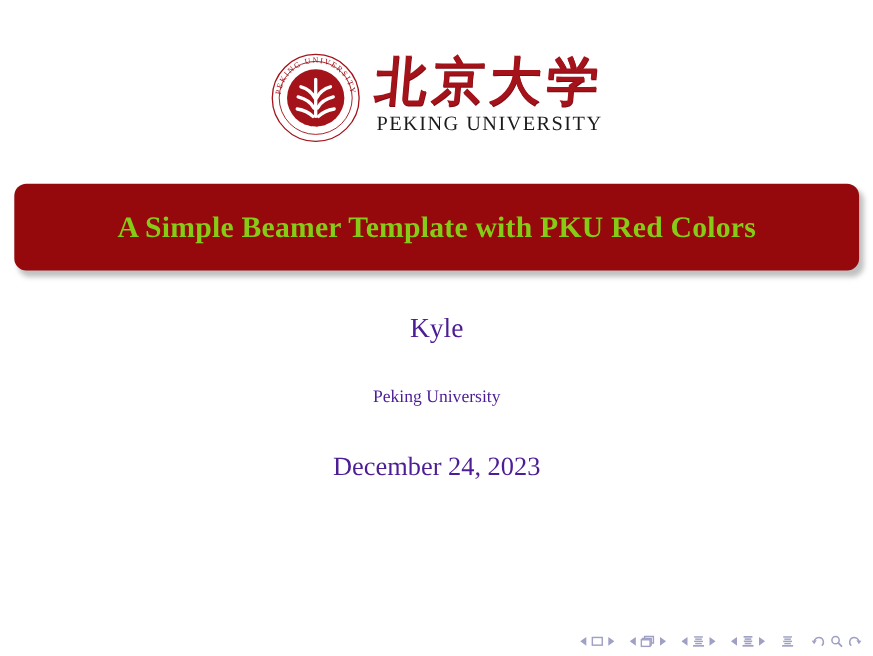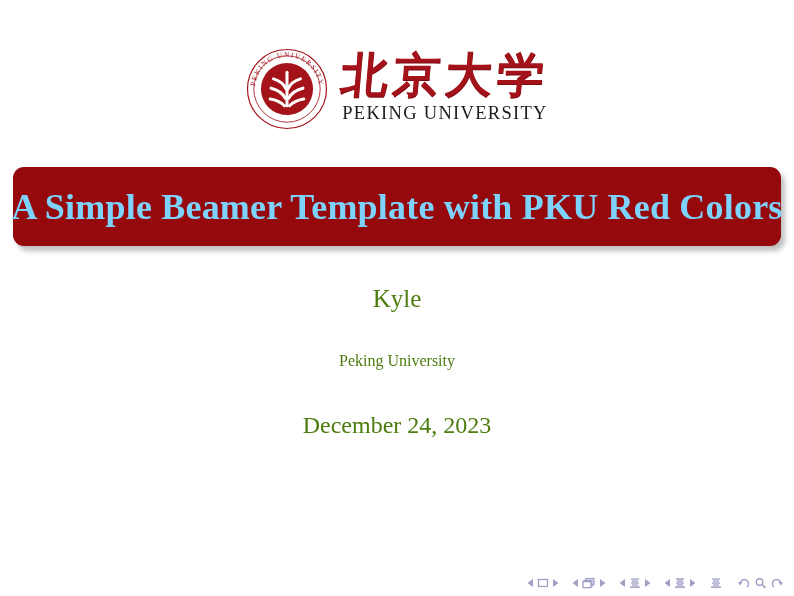--- a/index.html
+++ b/index.html
@@ -86,35 +86,35 @@
     background: #95080c;
     border-radius: 11px;
     box-shadow: 4px 5px 5px rgba(100,100,100,0.40);
     display: flex;
     align-items: center;
     justify-content: center;
   }
   .title-text {
     font-family: "Liberation Serif", serif;
     font-weight: bold;
-    font-size: 36px;
-    color: #7dd3fc;
+    font-size: 27px;
+    color: #84cc16;
     letter-spacing: 0.2px;
     white-space: nowrap;
     text-align: right;
   }
 
   
   .meta-block {
     position: absolute;
     left: 0;
     top: 286px;
     width: 794px;
     text-align: center;
-    color: #4d7c0f;
+    color: #4c1d95;
   }
   .author {
     font-size: 25px;
     line-height: 1;
     margin: 0;
   }
   .institute {
     font-size: 16px;
     line-height: 1;
     margin: 0;

